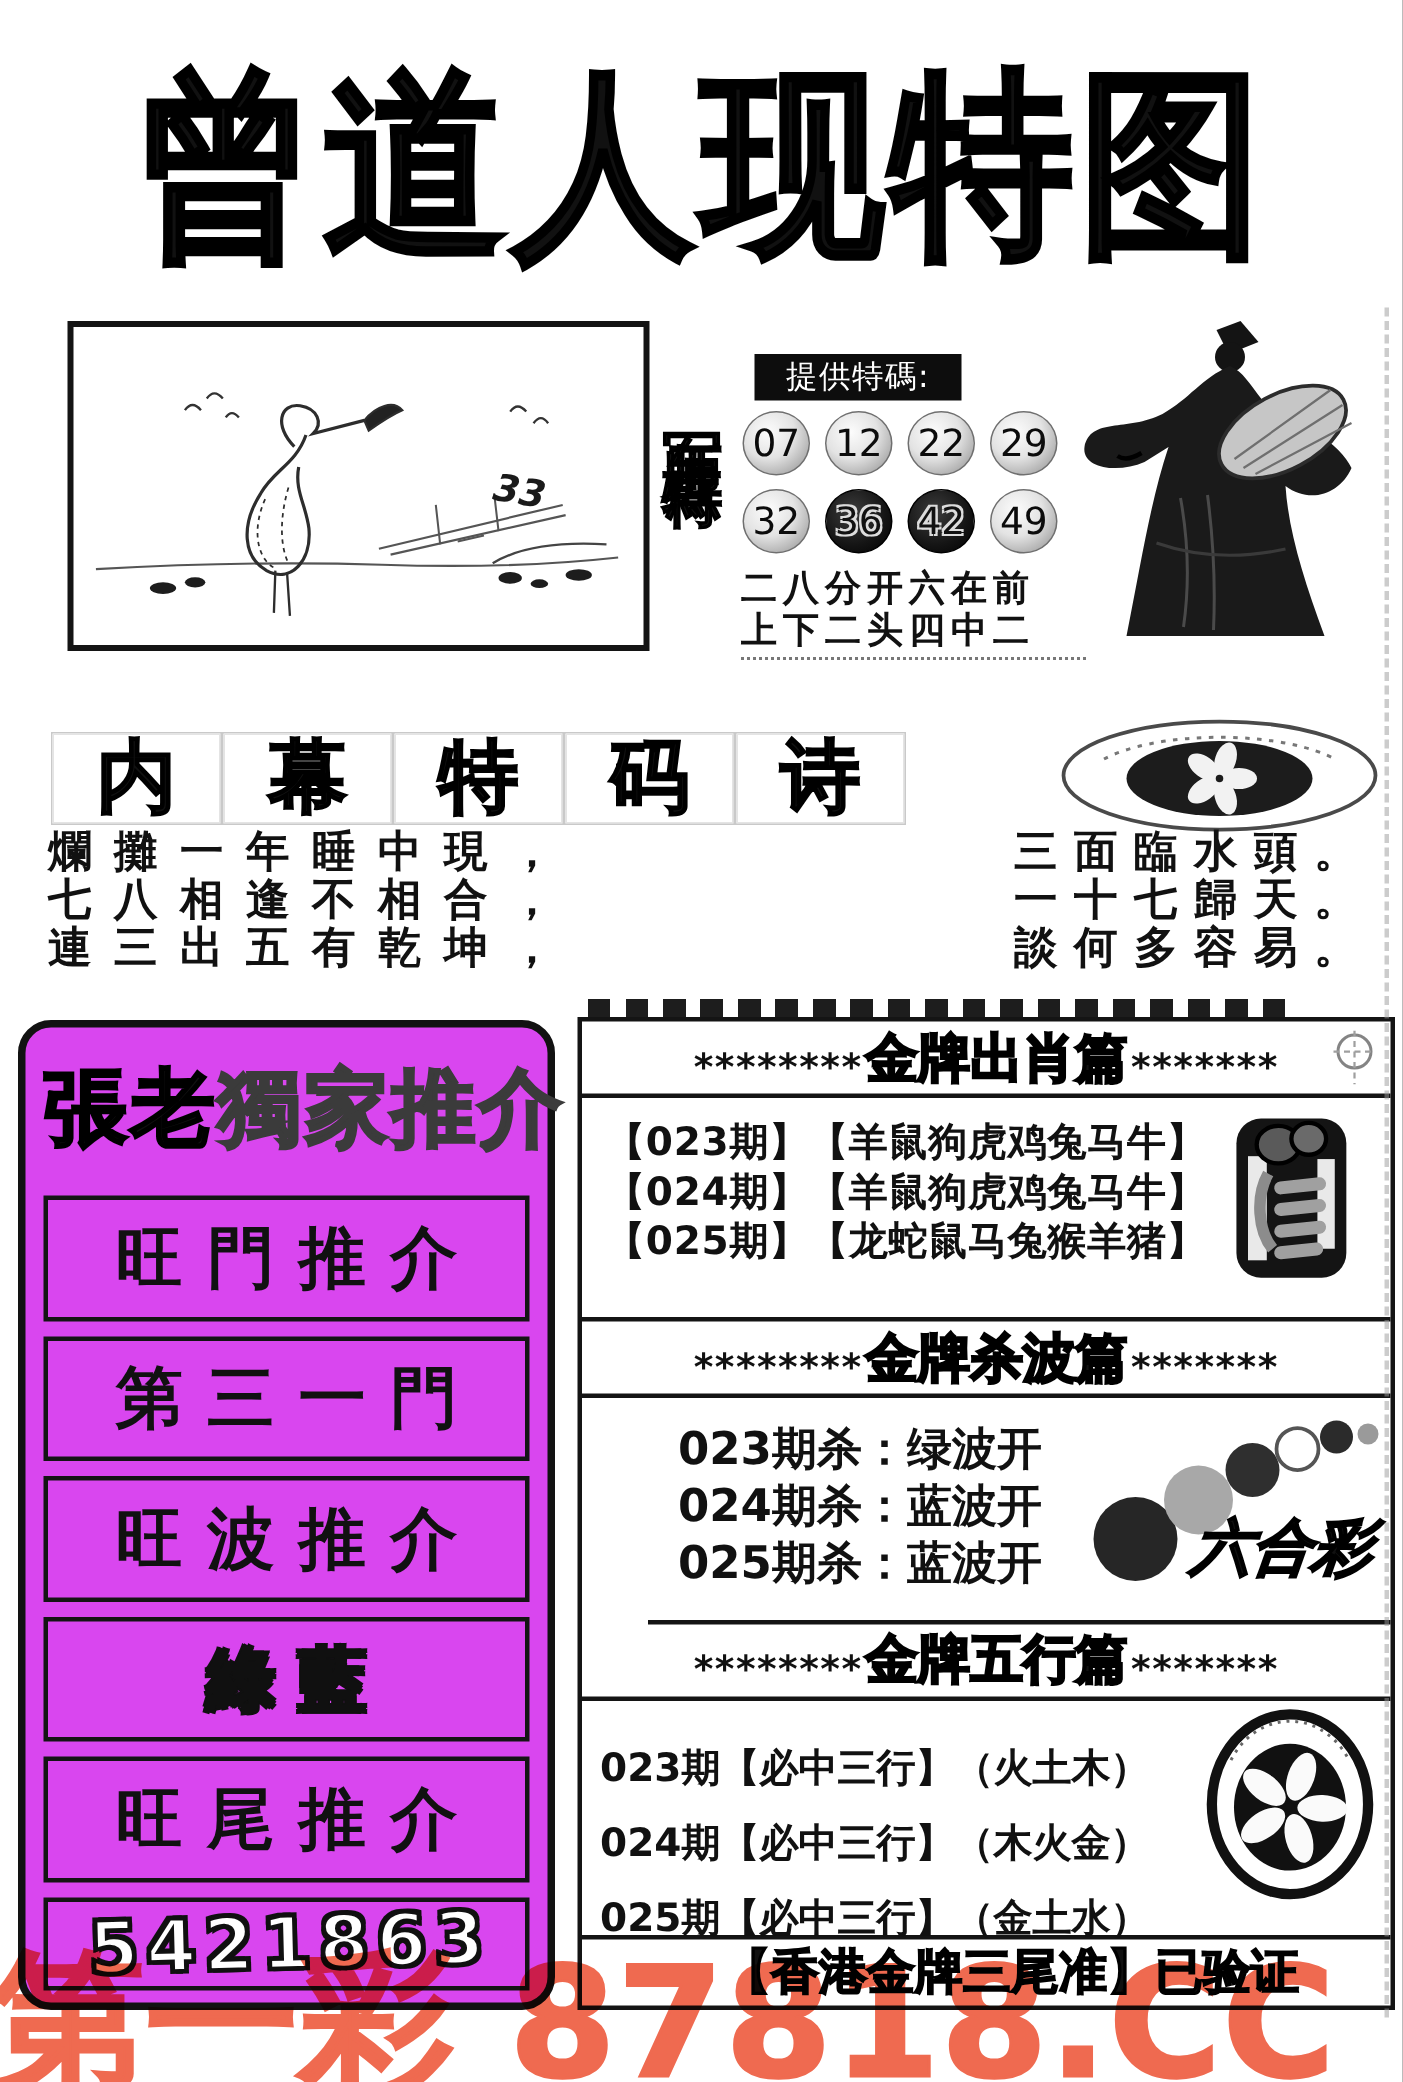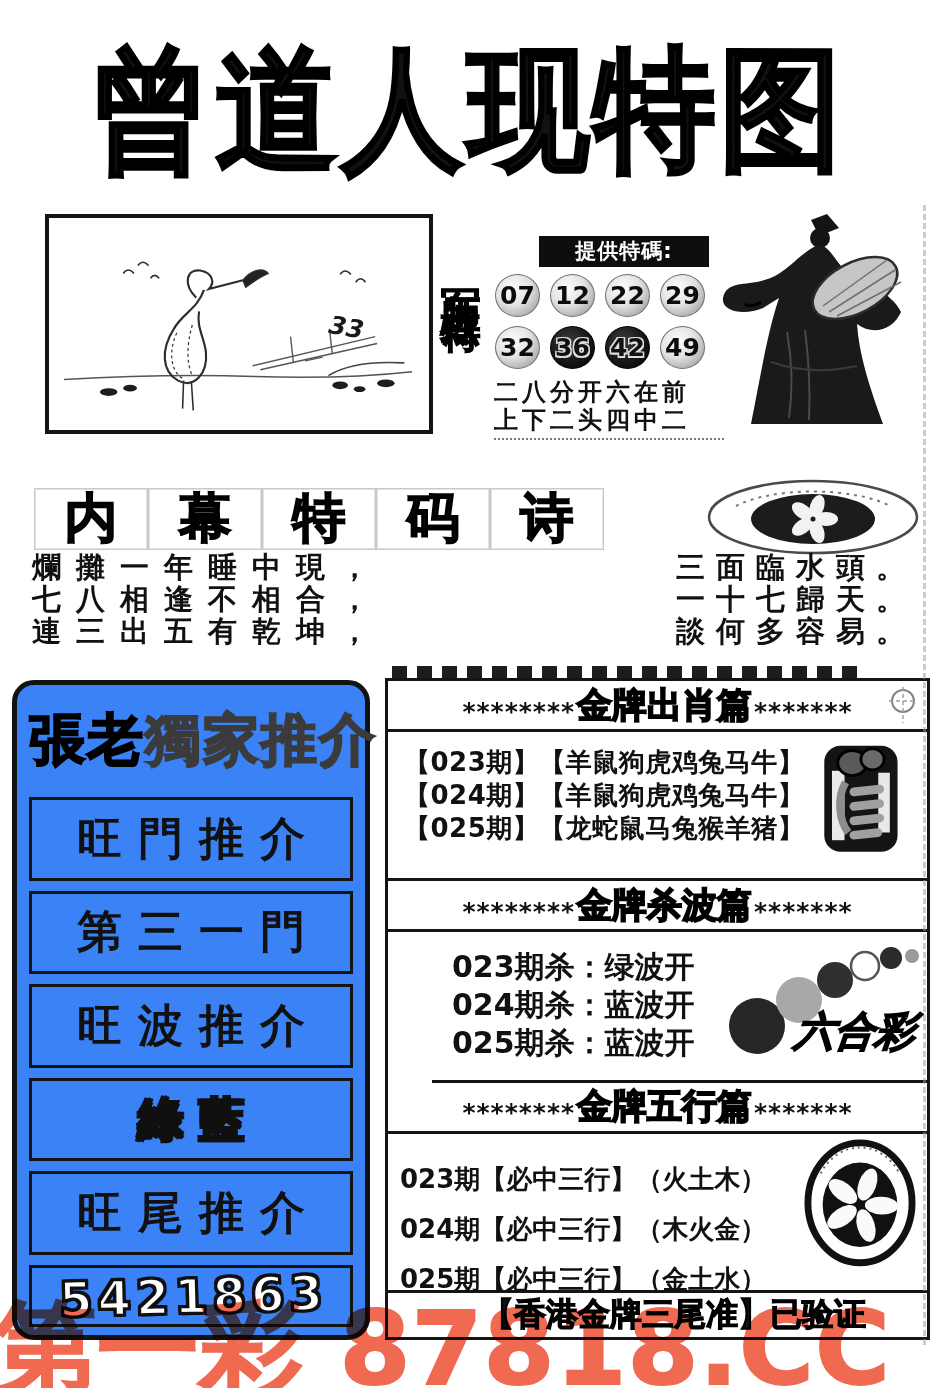--- a/index.html
+++ b/index.html
@@ -9,24 +9,24 @@
   .main-title{position:absolute;left:0;top:30px;width:935px;text-align:center;
     font-size:122px;font-weight:900;letter-spacing:4px;-webkit-text-stroke:2.5px #000;
     transform:scaleY(1.1);font-family:"DejaVu Serif","DejaVu Sans",serif;}
   
   .scene-box{position:absolute;left:45px;top:214px;width:380px;height:212px;border:4px solid #141414;background:#fff;}
   .scene-box svg{width:100%;height:100%;}
   .scene-mark{position:absolute;left:280px;top:95px;font-size:25px;font-weight:800;font-style:italic;
     transform:rotate(10deg);color:#1a1a1a;}
   .strategist{position:absolute;left:434px;top:256px;height:180px;writing-mode:vertical-rl;
     text-orientation:upright;font-size:40px;font-weight:900;letter-spacing:8px;-webkit-text-stroke:1px #000;}
-  .tips-banner{position:absolute;left:503px;top:236px;width:170px;height:31px;background:#0d0d0d;color:#fff;
-    font-size:21px;font-weight:700;text-align:center;line-height:31px;letter-spacing:1px;margin-left:36px;}
+  .tips-banner{position:absolute;left:503px;top:236px;width:138px;height:31px;background:#0d0d0d;color:#fff;
+    font-size:21px;font-weight:400;text-align:center;line-height:31px;letter-spacing:1px;}
   .balls{position:absolute;left:495px;top:274px;display:grid;grid-template-columns:repeat(4,43px);gap:9px 12px;}
-  .ball{width:43px;height:41px;border-radius:50%;text-align:center;line-height:41px;font-size:25px;font-weight:700;}
+  .ball{width:43px;height:41px;border-radius:50%;text-align:center;line-height:41px;font-size:25px;font-weight:400;}
   .ball.light{background:radial-gradient(circle at 38% 32%,#fcfcfc 0%,#e3e3e3 45%,#a8a8a8 82%,#8f8f8f 100%);
     border:1px solid #6f6f6f;color:#0c0c0c;}
   .ball.dark{background:radial-gradient(circle at 40% 35%,#3c3c3c 0%,#141414 60%,#000 100%);
     border:1px solid #000;color:#111;
     text-shadow:-1.5px -1.5px 0 #dcdcdc,1.5px -1.5px 0 #dcdcdc,-1.5px 1.5px 0 #dcdcdc,1.5px 1.5px 0 #dcdcdc;}
   .cap1,.cap2{position:absolute;left:494px;width:230px;font-size:24px;font-weight:800;letter-spacing:4px;white-space:nowrap;}
   .cap1{top:376px;} .cap2{top:404px;border-bottom:2px dotted #777;padding-bottom:2px;}
   .sage-box{position:absolute;left:700px;top:212px;width:230px;height:218px;}
   .sage-box svg{width:100%;height:100%;}
   
@@ -37,21 +37,21 @@
   .stamp-box{position:absolute;left:698px;top:476px;width:230px;height:82px;}
   .poem-lines{position:absolute;left:32px;top:551px;width:886px;font-family:"DejaVu Serif",serif;}
   .poem-line{display:flex;justify-content:space-between;height:32px;line-height:32px;
     font-size:29px;font-weight:700;}
   .poem-left{letter-spacing:15px;white-space:nowrap;}
   .poem-right{letter-spacing:11px;white-space:nowrap;padding-right:2px;}
   .cut-strip{position:absolute;left:392px;top:666px;width:470px;height:12px;z-index:1;
     background:repeating-linear-gradient(90deg,#1d1d1d 0 15px,#fff 15px 25px);}
   
   .left-panel{position:absolute;left:12px;top:680px;width:358px;height:660px;border:5px solid #121212;
-    border-radius:22px;background:#3b82f6;z-index:2;box-sizing:border-box;padding:8px 12px;
+    border-radius:22px;background:#d946ef;z-index:2;box-sizing:border-box;padding:8px 12px;
     display:flex;flex-direction:column;}
   .lp-head{text-align:center;font-size:56px;font-weight:900;height:94px;line-height:94px;
     letter-spacing:2px;-webkit-text-stroke:2px #000;white-space:nowrap;}
   .lp-head .sec-part{color:#3b3b3b;-webkit-text-stroke:2px #3b3b3b;}
   .lp-box{border:3px solid #141414;margin-top:10px;height:84px;display:flex;align-items:center;
     justify-content:center;font-size:45px;font-weight:800;letter-spacing:16px;white-space:nowrap;text-indent:16px;}
   .lp-box.digits{height:56px;font-size:48px;letter-spacing:5px;text-indent:5px;transform:none;}
   .outline-text{color:#fff;-webkit-text-stroke:2.5px #101010;
     text-shadow:-2px -2px 0 #101010,2px -2px 0 #101010,-2px 2px 0 #101010,2px 2px 0 #101010;}
   .digits .outline-text{transform:rotate(-1.5deg);display:inline-block;}

